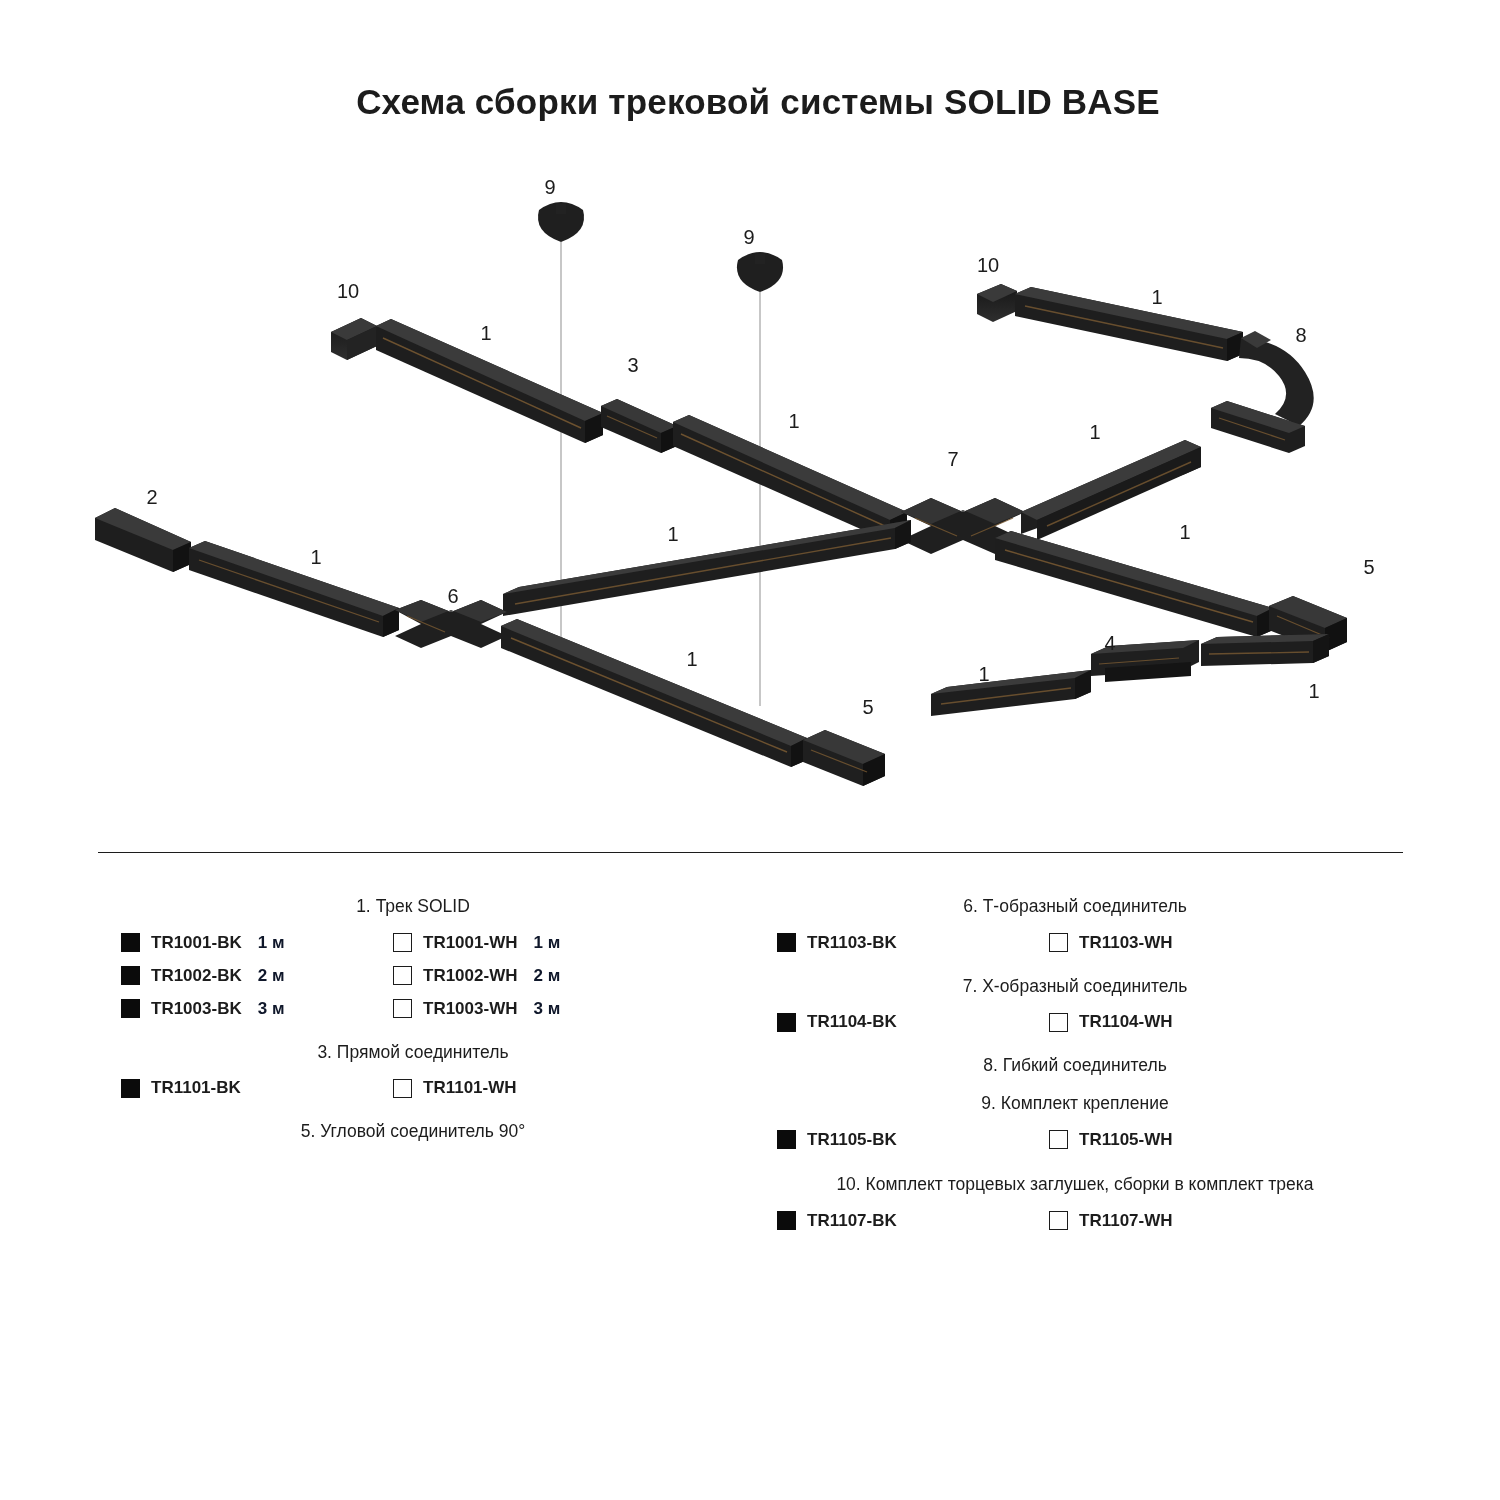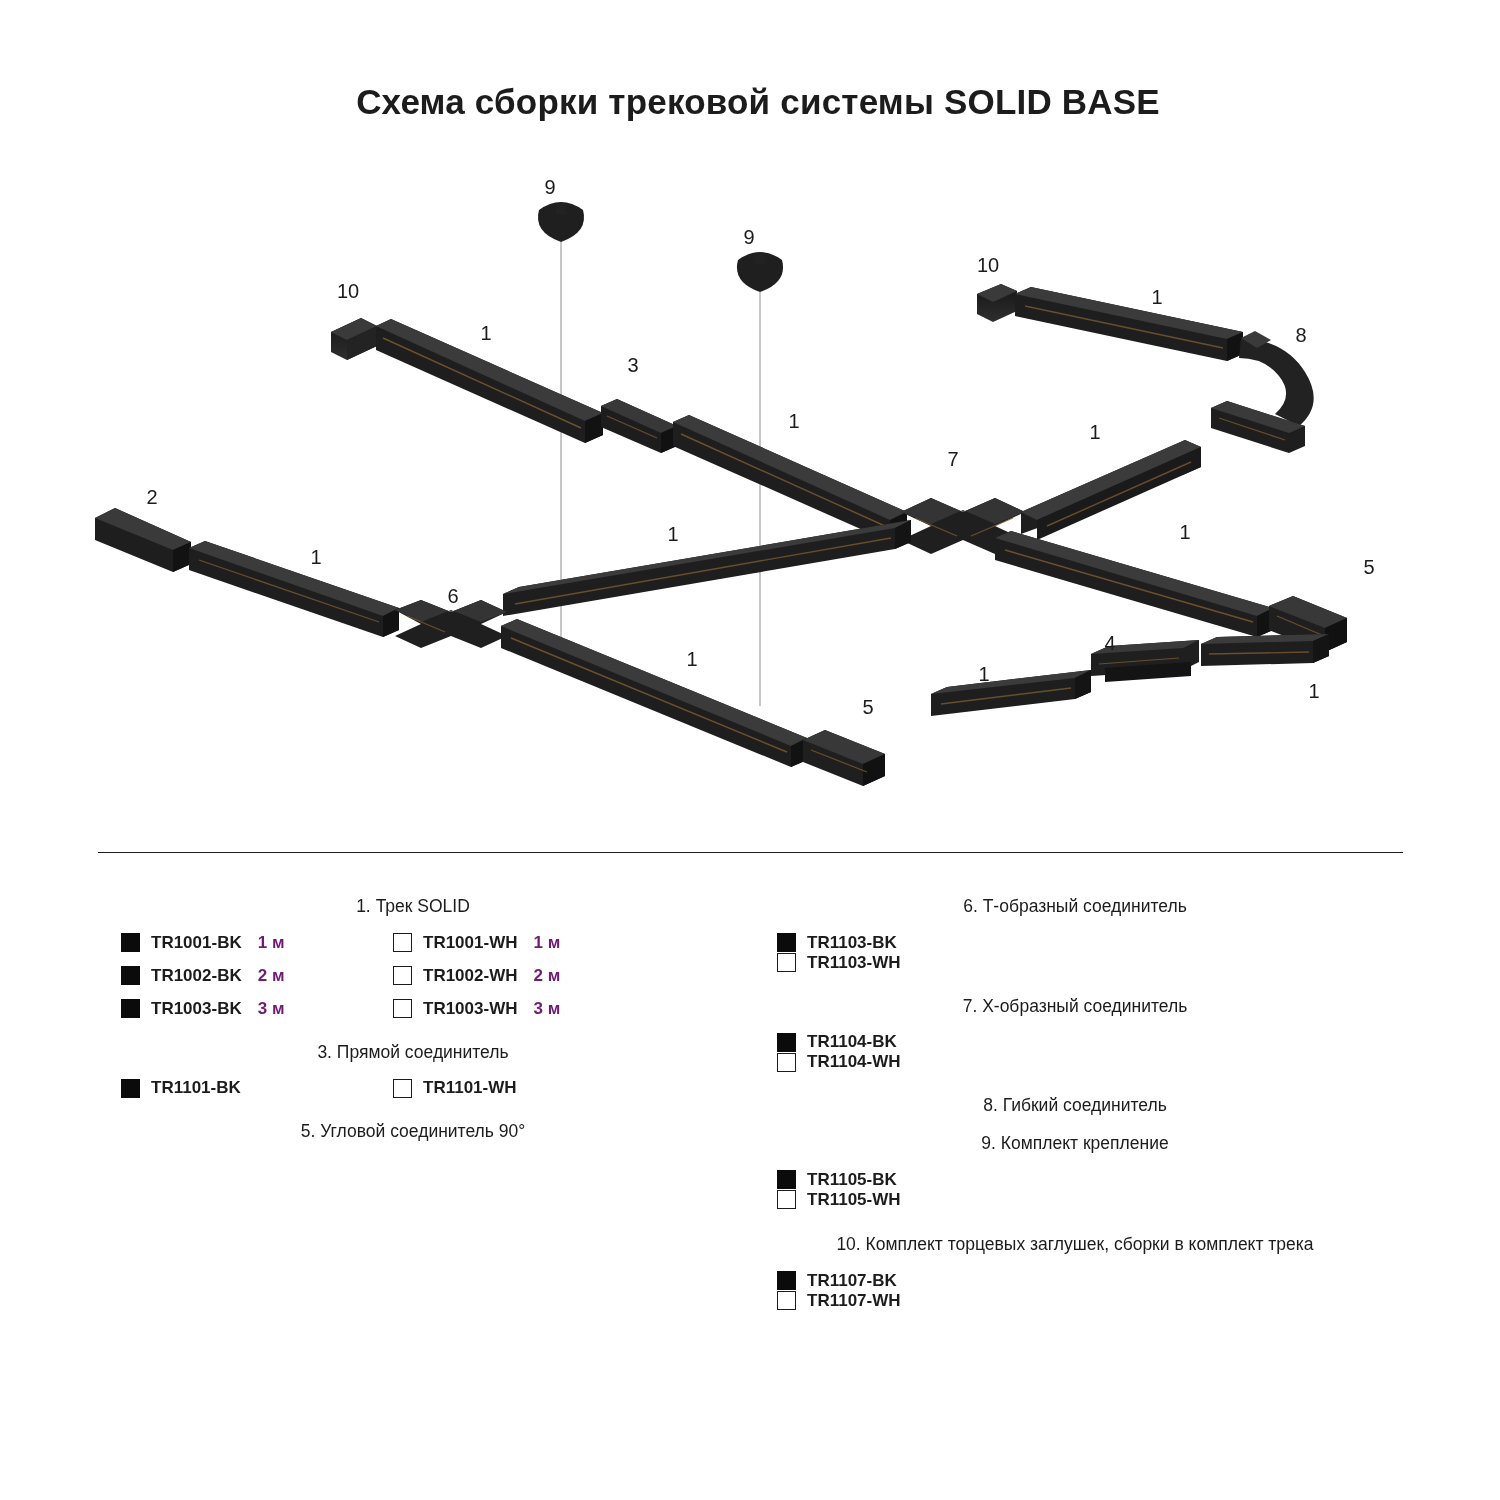--- a/index.html
+++ b/index.html
@@ -68,20 +68,21 @@
     font-size: 17.5px;
     color: #1c1c1c;
     margin: 0 0 14px 0;
     line-height: 1.35;
     text-align: center;
   }
   .group-title.indent2 { padding-left: 26px; text-indent: -26px; }
   .sku-rows { margin: 0 0 22px 0; }
   .sku-row {
     display: flex;
+    align-items: center;
     margin-bottom: 13px;
   }
   .sku-cell {
     display: flex;
     align-items: center;
   }
   .sku-cell.first { width: 272px; }
   .swatch {
     width: 19px;
     height: 19px;
@@ -93,26 +94,26 @@
   .swatch.white { background: #ffffff; border: 1.5px solid #1c1c1c; }
   .sku-code {
     font-size: 17px;
     font-weight: bold;
     color: #1c1c1c;
     white-space: nowrap;
   }
   .sku-len {
     font-size: 17px;
     font-weight: bold;
-    color: #701a75;
+    color: #0f172a;
     margin-left: 16px;
     white-space: nowrap;
   }
   .indent-left { padding-left: 18px; }
-  .indent-left2 { padding-left: 22px; flex-direction: column; }
+  .indent-left2 { padding-left: 22px; }
   .group-title.wrap2 { line-height: 1.45; }
 </style>
 </head>
 <body>
 
 <div class="page">
 
   <div class="title">Схема сборки трековой системы SOLID BASE</div>
 
   <div class="diagram">

